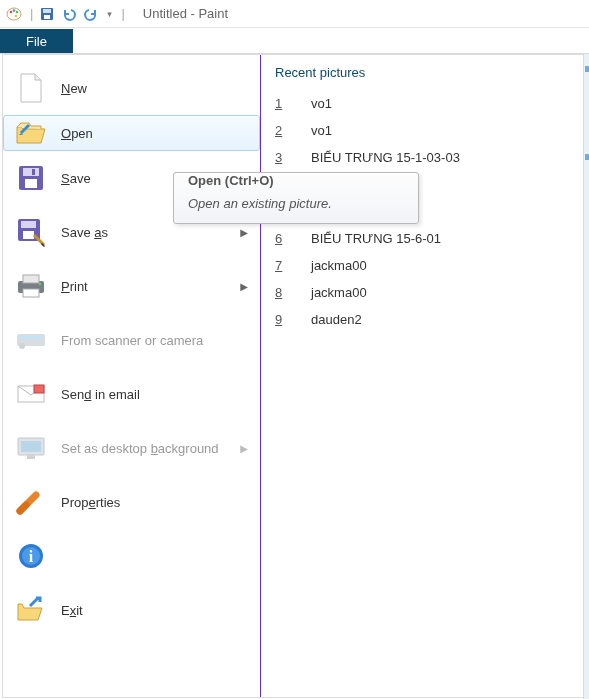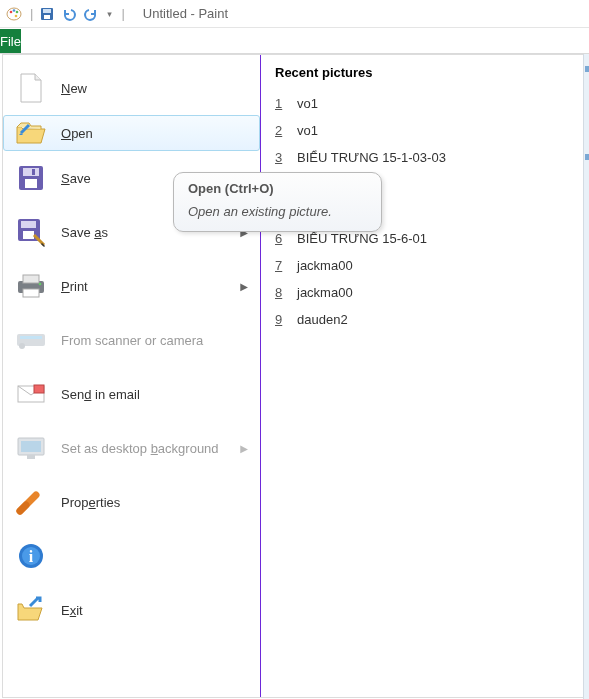--- a/index.html
+++ b/index.html
@@ -7,44 +7,44 @@
   body { width: 589px; height: 699px; background: #fff; overflow: hidden; position: relative; }
 
   
   .titlebar { display: flex; align-items: center; height: 28px; background: #fff; padding: 0 4px; border-bottom: 1px solid #e5e5e5; }
   .titlebar .ticon { width: 20px; height: 20px; display: inline-flex; align-items: center; justify-content: center; margin-right: 2px; }
   .titlebar .sep { color: #aaa; margin: 0 4px; }
   .titlebar .title { color: #666; margin-left: 14px; }
 
   
   .tabrow { height: 26px; background: #fff; border-bottom: 1px solid #dadada; display: flex; align-items: flex-end; }
-  .filetab { background: #15803d; color: #fff; padding: 4px 0; font-size: 13px; height: 24px; display: flex; align-items: center; }
+  .filetab { background: #0c4a6e; color: #fff; padding: 4px 26px; font-size: 13px; height: 24px; display: flex; align-items: center; }
 
   
   .dropdown { position: relative; width: 583px; height: 644px; background: #fff; border: 1px solid #dcdcdc; margin: 0 2px; display: flex; }
   .leftcol { width: 258px; border-right: 1px solid #6d28d9; padding: 6px 0; }
   .rightcol { flex: 1; padding: 10px 14px; }
 
   .menuitem { display: flex; align-items: center; height: 54px; padding: 0 12px; position: relative; }
   .menuitem:hover, .menuitem.hovered { background: linear-gradient(#f5fbff,#e6f3ff); border: 1px solid #a8d8f0; border-radius: 3px; padding: 0 11px; }
   .menuitem.hovered { height: 36px; }
   .menuitem.disabled { color: #9a9a9a; }
   .menuitem .micon { width: 32px; height: 32px; margin-right: 14px; flex-shrink: 0; display: inline-flex; align-items: center; justify-content: center; }
   .menuitem .mlabel { flex: 1; }
   .menuitem .arrow { color: #666; font-size: 10px; }
   .menuitem.disabled .arrow { color: #bbb; }
   .mlabel .ul { text-decoration: underline; }
 
-  .rightcol h4 { margin: 0 0 10px 0; font-size: 13px; font-weight: 700; color: #000000; }
+  .rightcol h4 { margin: 0 0 10px 0; font-size: 13px; font-weight: 400; color: #0c4a6e; }
   .recent { display: flex; align-items: center; height: 27px; color: #333; }
   .recent .num { width: 16px; text-decoration: underline; color: #555; }
-  .recent .rlabel { margin-left: 6px; text-align: right; }
-
-  
-  .tooltip { position: absolute; left: 170px; top: 117px; width: 209px; background: linear-gradient(#fdfdfd,#f1f4f8); border: 1px solid #b9b9b9; border-radius: 10px; padding: 8px 14px 12px 14px; box-shadow: 2px 2px 4px rgba(0,0,0,0.12); z-index: 10; }
+  .recent .rlabel { margin-left: 20px; text-align: right; }
+
+  
+  .tooltip { position: absolute; left: 170px; top: 117px; width: 246px; background: linear-gradient(#fdfdfd,#f1f4f8); border: 1px solid #b9b9b9; border-radius: 3px; padding: 0 14px 12px 14px; box-shadow: 2px 2px 4px rgba(0,0,0,0.12); z-index: 10; }
   .tooltip .tt-title { font-weight: 600; color: #555; margin-bottom: 8px; }
   .tooltip .tt-body { color: #555; font-style: italic; }
 
   
   .sliver { position: absolute; right: 0; top: 54px; width: 6px; height: 645px; background: #e9f1f8; border-left: 1px solid #d3dbe3; }
   .sliver .s1 { position: absolute; top: 12px; left: 1px; width: 4px; height: 6px; background: #7aa8d4; }
   .sliver .s2 { position: absolute; top: 100px; left: 1px; width: 4px; height: 6px; background: #7aa8d4; }
 </style>
 </head>
 <body>

